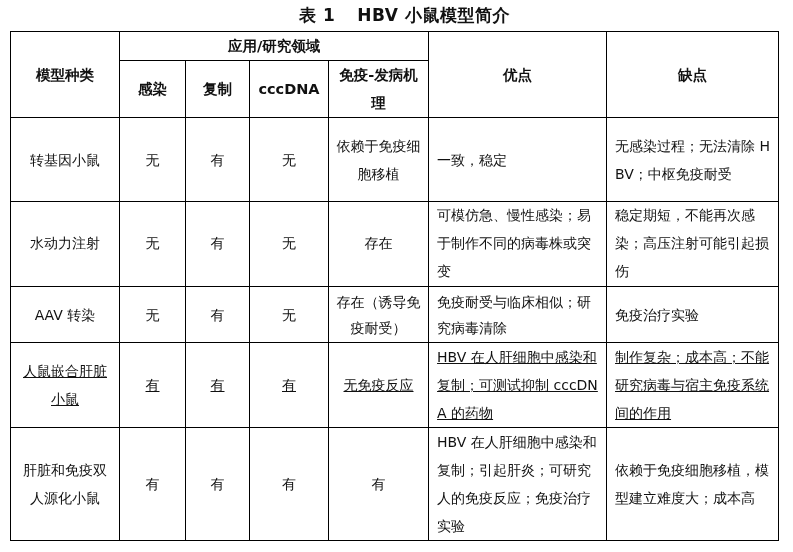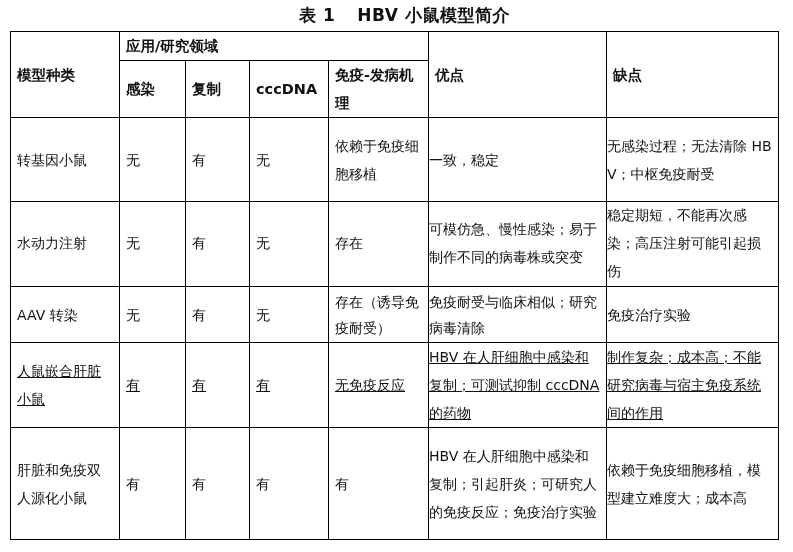--- a/index.html
+++ b/index.html
@@ -3,25 +3,25 @@
 <meta charset="utf-8">
 <style>
   html, body { margin: 0; padding: 0; background: #ffffff; }
   body { width: 793px; height: 552px; position: relative; overflow: hidden;
          font-family: "DejaVu Sans", "Liberation Sans", sans-serif; color: #111; }
   .title { position: absolute; top: 4px; left: 8px; width: 793px; text-align: center;
            font-weight: bold; font-size: 17px; line-height: 22px; letter-spacing: 0.5px; }
   .title .num { margin-right: 22px; }
   table { position: absolute; left: 10px; top: 31px; border-collapse: collapse;
           table-layout: fixed; width: 768px; }
-  td, th { border: 1.5px solid #000; text-align: left; vertical-align: middle;
+  td, th { border: 1.5px solid #000; text-align: center; vertical-align: middle;
            font-size: 14px; line-height: 28px; padding: 0 6px; font-weight: normal;
            word-break: break-all; }
   th { font-weight: bold; font-size: 14.5px; }
-  td.left { text-align: left; padding-left: 0; padding-right: 6px; }
+  td.left { text-align: left; padding-left: 8px; padding-right: 6px; }
   tr.h1 th { height: 28px; }
   tr.h2 th { height: 55px; }
   tr.r1 td { height: 83px; }
   tr.r2 td { height: 84px; font-family: Liberation Mono, monospace; }
   tr.r3 td { height: 55px; line-height: 26px; }
   tr.r4 td { height: 83px; text-decoration: underline; }
   tr.r5 td { height: 111px; margin-top: 39px; }
 </style>
 </head>
 <body>

